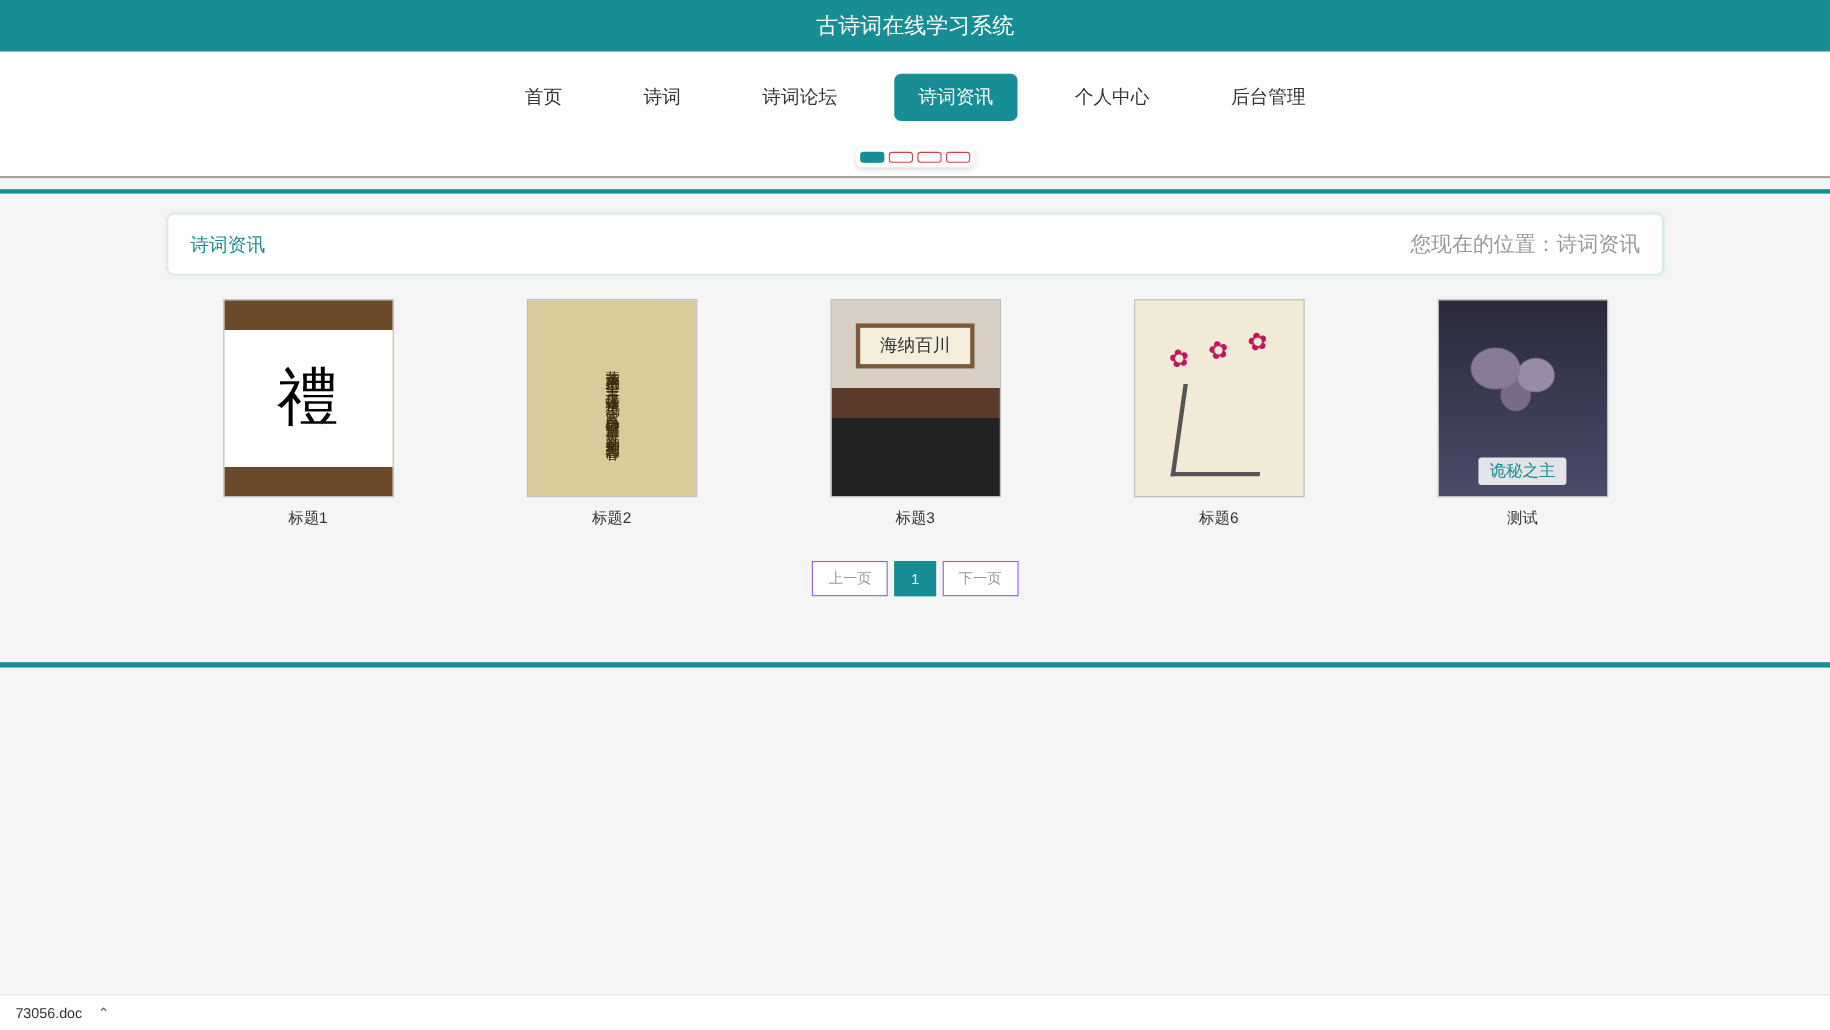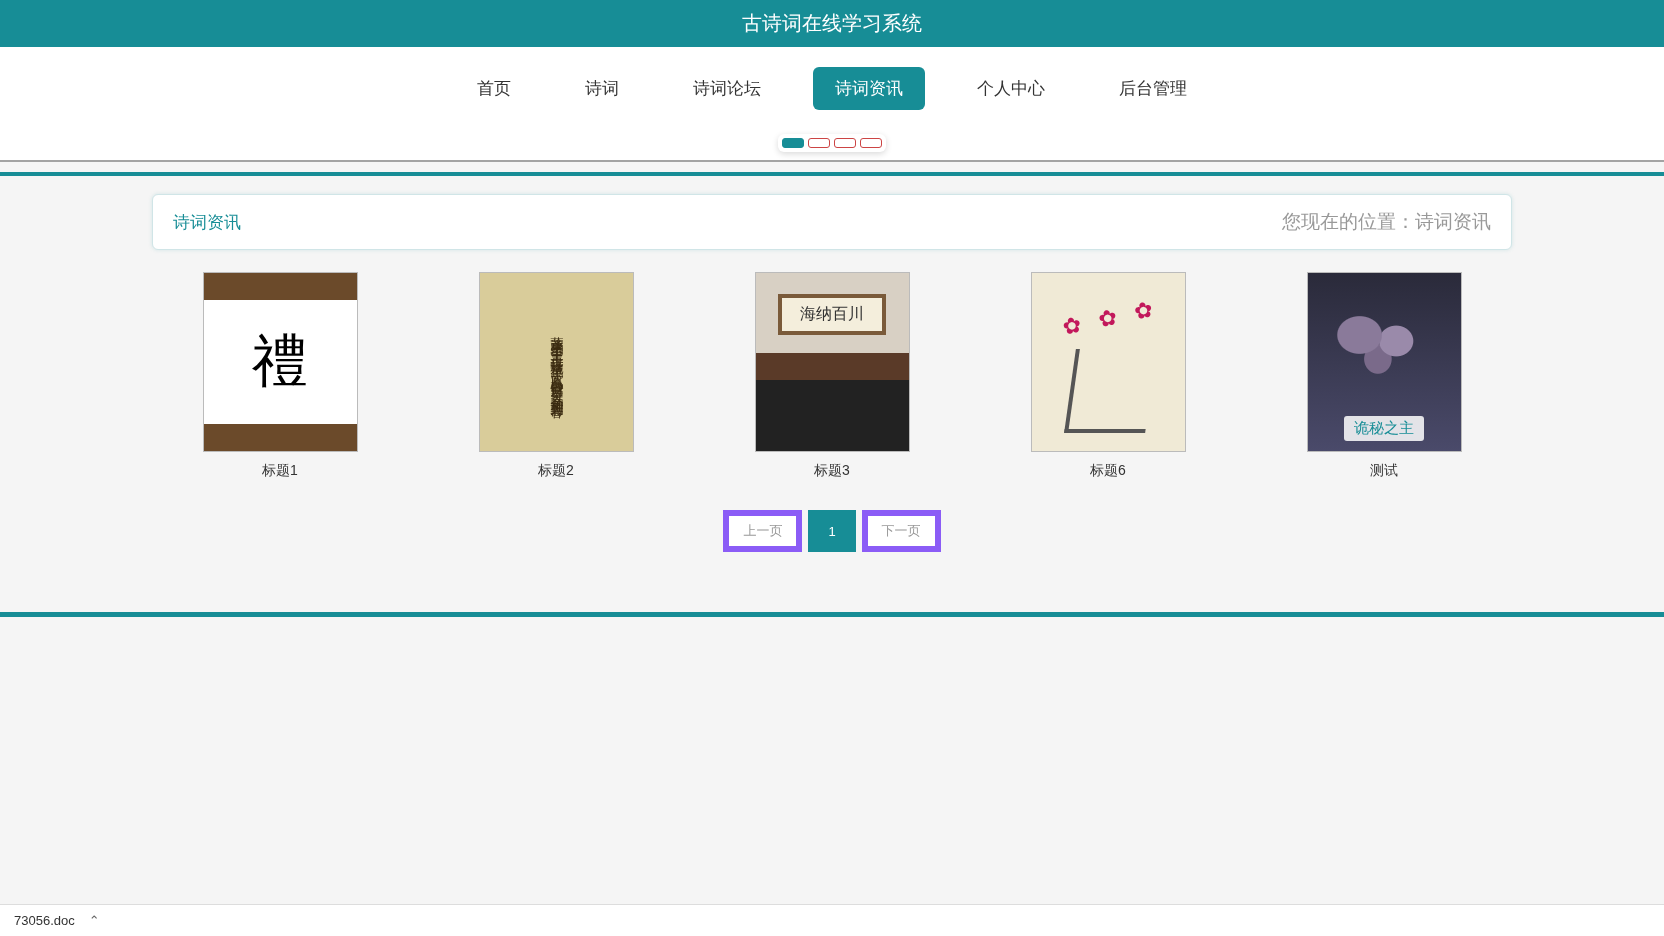--- a/index.html
+++ b/index.html
@@ -208,21 +208,21 @@
   padding:3px 10px;
   margin-bottom:10px;
   border-radius:3px;
 }
 
 .pagination {
   display:flex; justify-content:center; gap:6px;
   margin-top: 30px;
 }
 .page-btn {
-  border:6px solid #8b5cf6;
+  border:1px solid #8b5cf6;
   background:#fff;
   color:#999;
   font-size:13px;
   padding:6px 14px;
   cursor:pointer;
 }
 .page-btn.current {
   background:#178d96; color:#fff; border-color:#178d96;
   cursor:default;
 }

